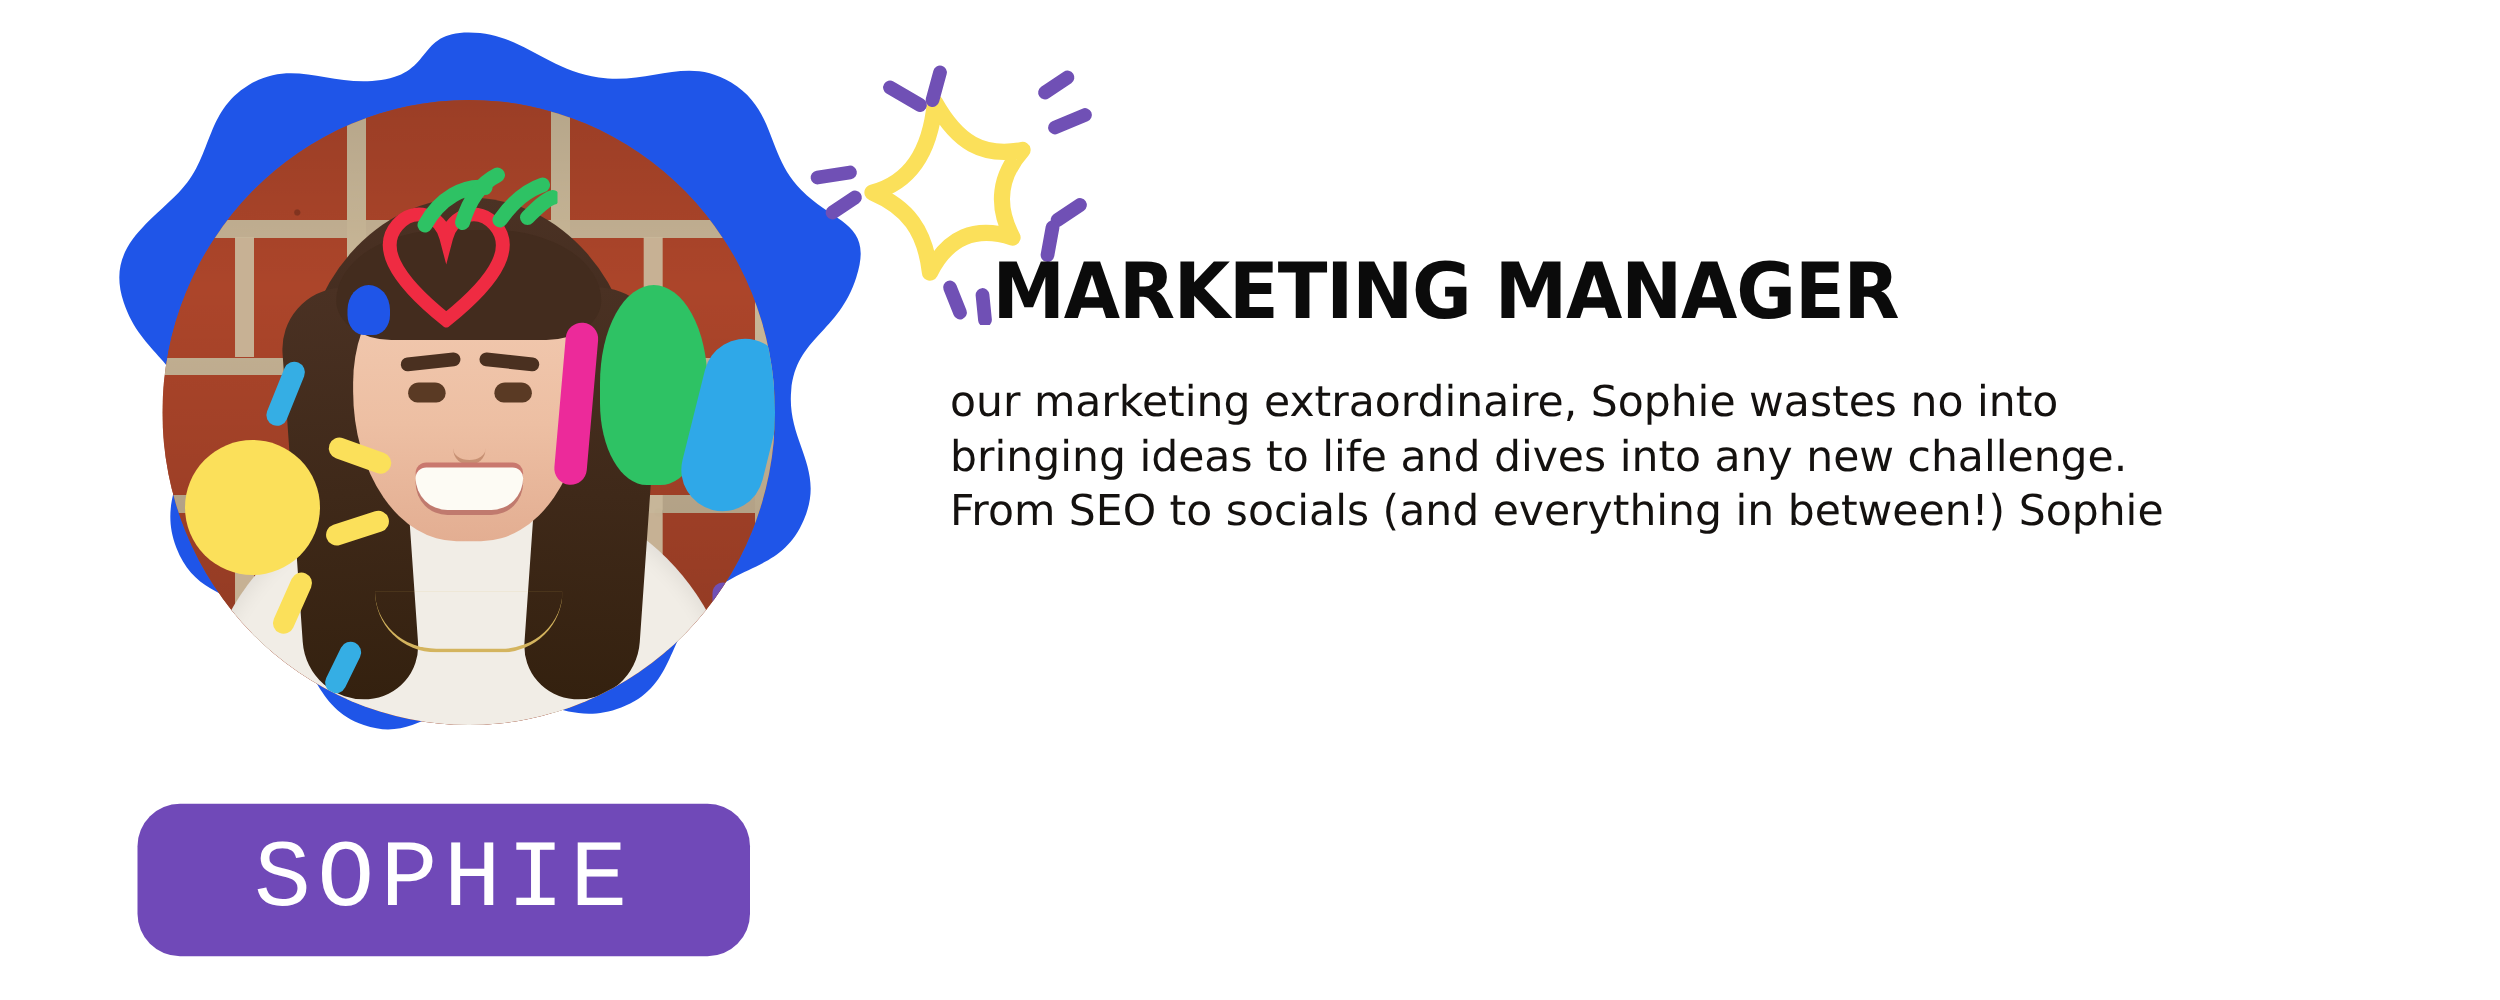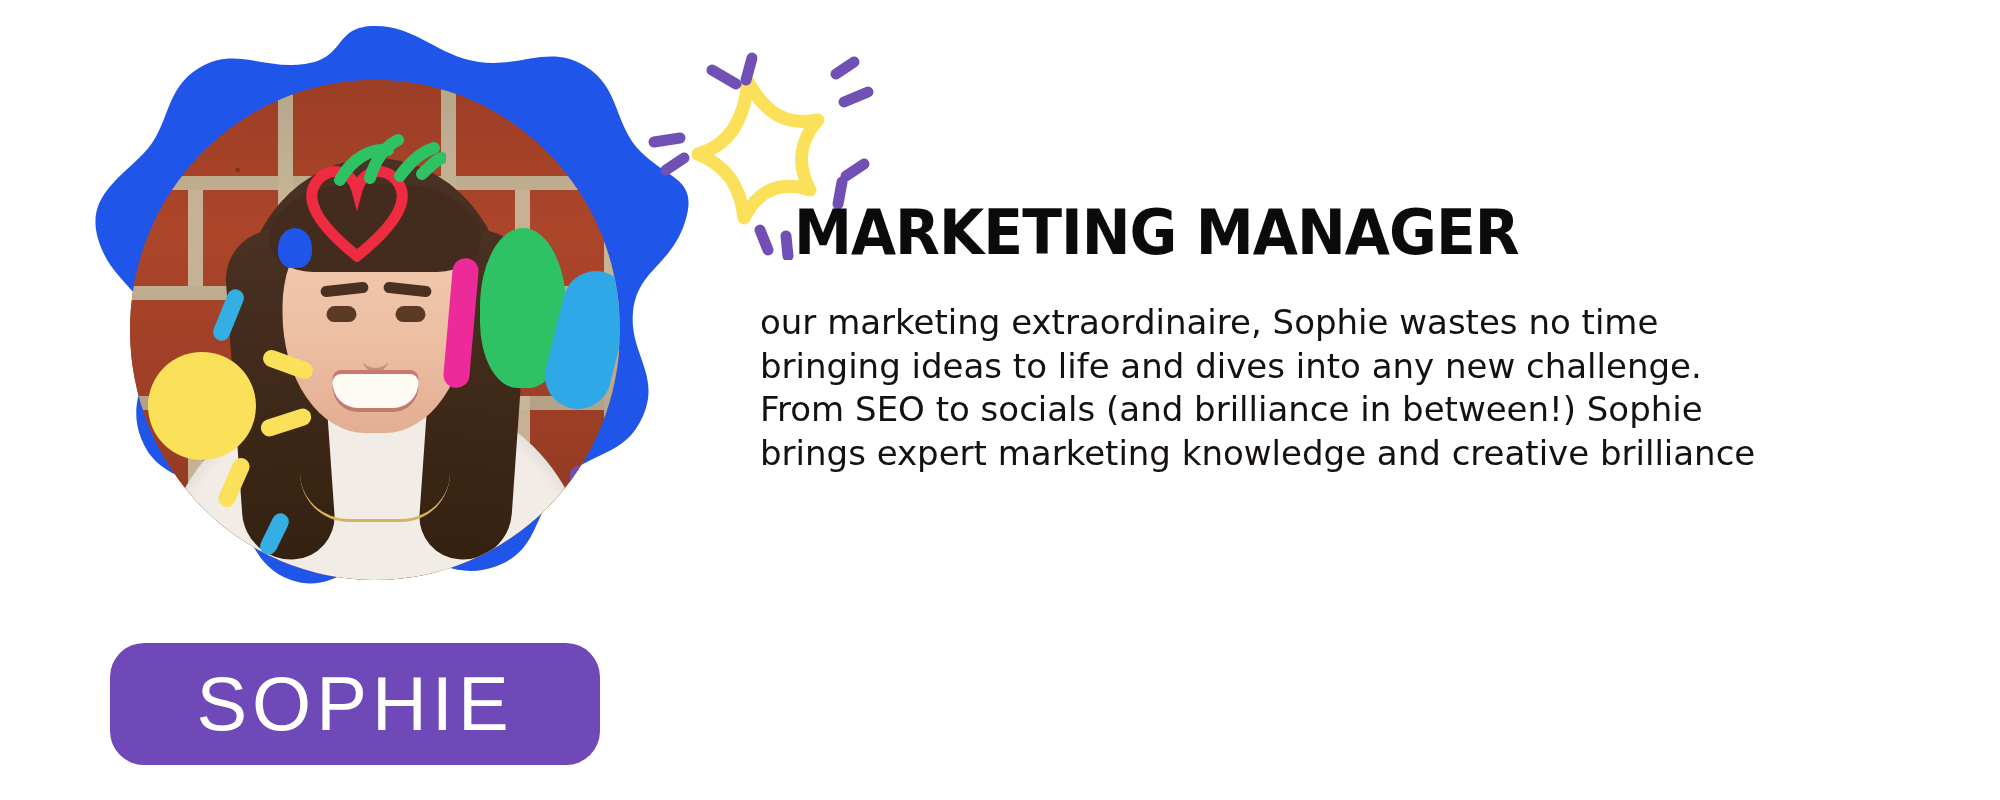--- a/index.html
+++ b/index.html
@@ -221,21 +221,21 @@
     top: 625px;
     width: 490px;
     height: 122px;
     background: #7049b8;
     border-radius: 34px;
     display: flex;
     align-items: center;
     justify-content: center;
   }
   .name-badge-text {
-    font-family: Liberation Sans, sans-serif;
+    font-family: Liberation Mono, monospace;
     font-size: 76px;
     line-height: 1;
     letter-spacing: 5px;
     color: #ffffff;
     white-space: nowrap;
     text-align: center;
   }
 
   
   .star-doodle {
@@ -373,20 +373,19 @@
       <line x1="198" y1="164" x2="202" y2="142"></line>
       <line x1="120" y1="190" x2="128" y2="210"></line>
       <line x1="146" y1="196" x2="148" y2="216"></line>
     </g>
   </svg>
 
   <div class="copy-block">
     <h1 class="role-title">MARKETING MANAGER</h1>
 
     <p class="bio">
-      <span class="bio-line">our marketing extraordinaire, Sophie wastes no time</span>
+      <span class="bio-line">our marketing extraordinaire, Sophie wastes no into</span>
       <span class="bio-line">bringing ideas to life and dives into any new challenge.</span>
-      <span class="bio-line">From SEO to socials (and brilliance in between!) Sophie</span>
-      <span class="bio-line">brings expert marketing knowledge and creative brilliance</span>
+      <span class="bio-line">From SEO to socials (and everything in between!) Sophie</span>
     </p>
   </div>
 
 </div>
 
 </body></html>

